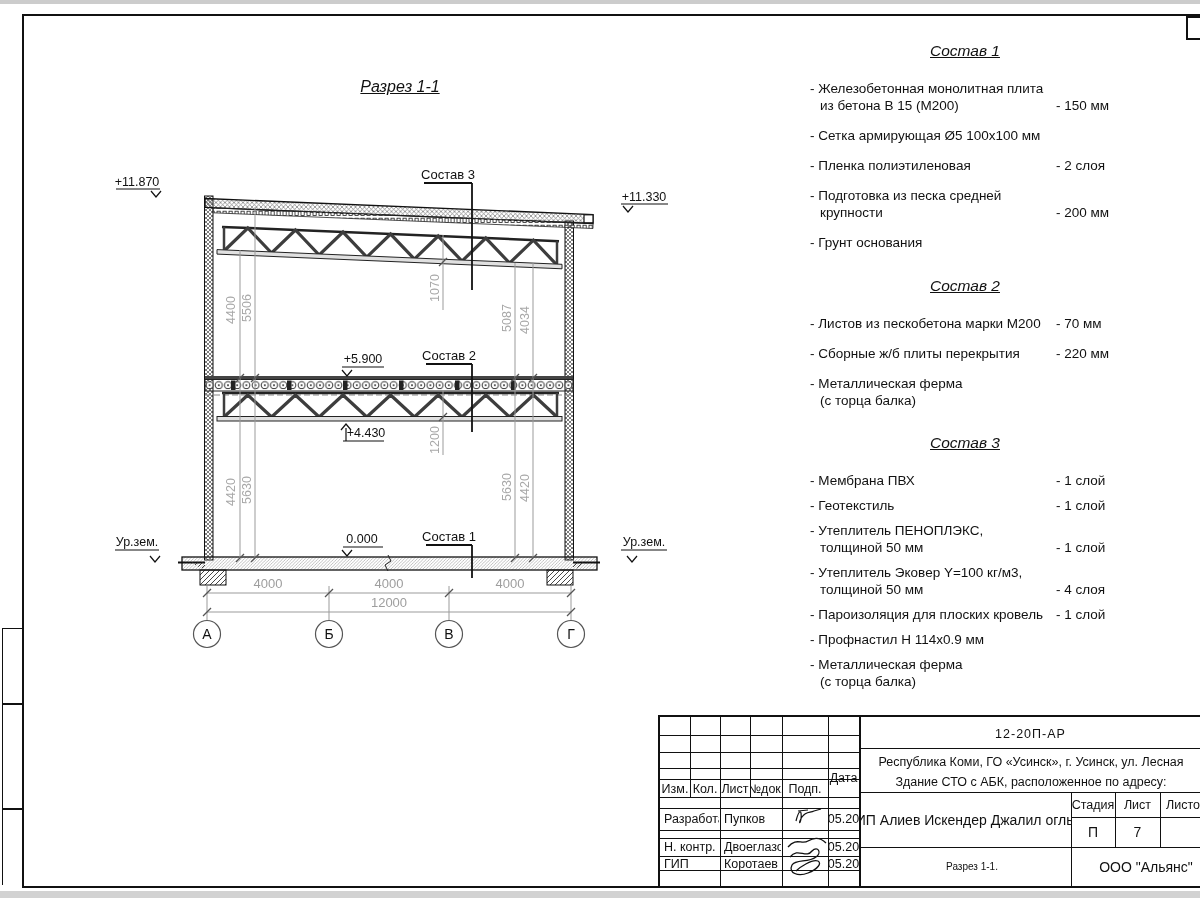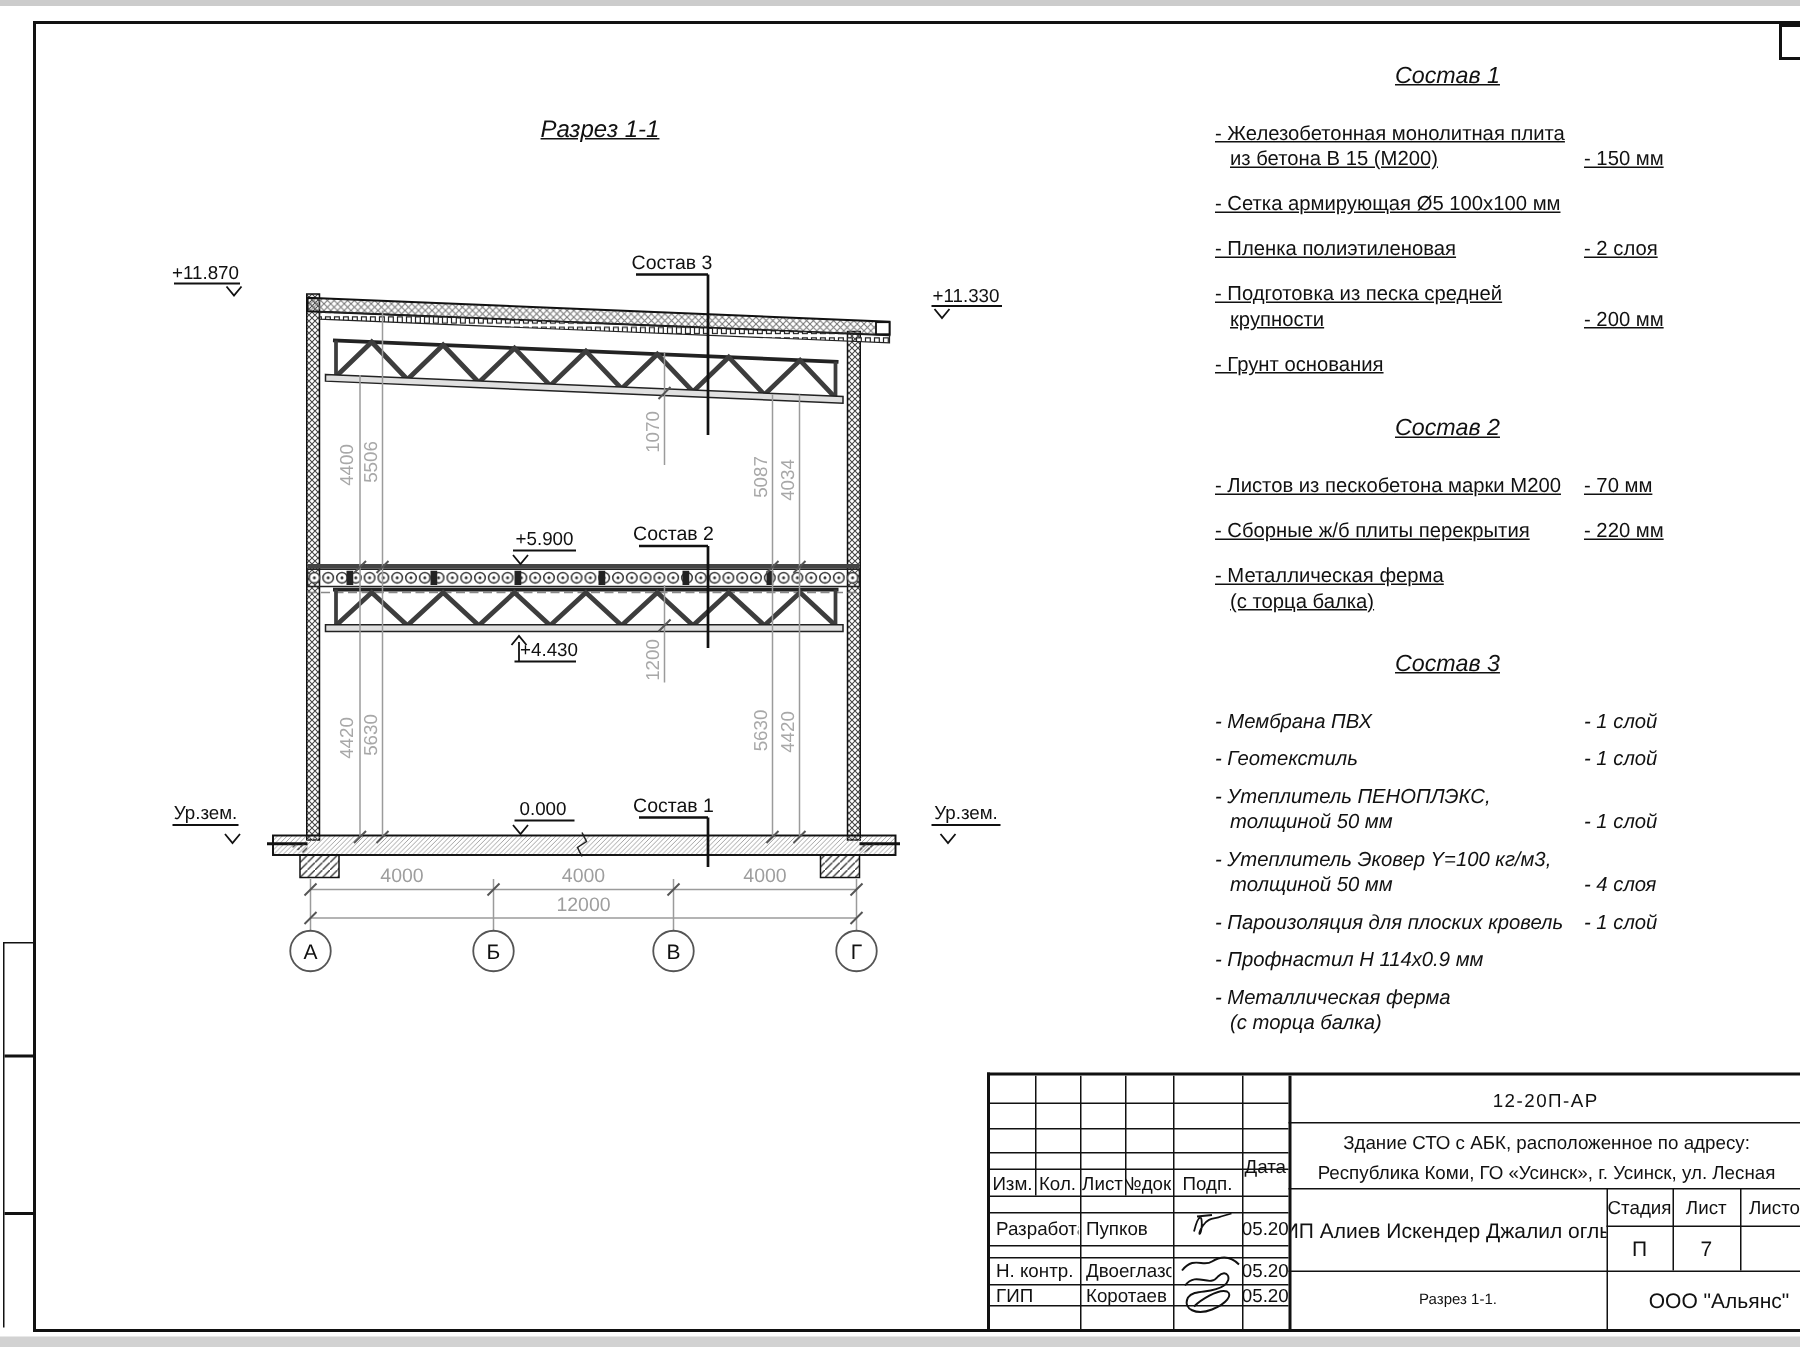--- a/index.html
+++ b/index.html
@@ -13,22 +13,22 @@
   .margin-boxes .hl{position:absolute;left:0;width:21px;height:1.5px;background:#111;}
   svg{position:absolute;left:0;top:0;}
   svg text{font-family:"Liberation Sans",sans-serif;}
   .dwg-title{position:absolute;left:330px;top:78px;width:140px;text-align:center;
              font-size:16px;font-style:italic;text-decoration:underline;}
   
   .comp{position:absolute;left:810px;width:310px;}
   .comp h3{margin:0 0 20px 0;text-align:center;font-size:15.5px;font-style:italic;
            font-weight:normal;text-decoration:underline;}
   .comp .li{display:flex;align-items:flex-end;font-size:13.5px;line-height:17px;}
-  .loose .li{margin-bottom:13px;text-decoration:underline;}
-  .tight .li{margin-bottom:8px;font-style:italic;}
+  .loose .li{margin-bottom:13px;}
+  .tight .li{margin-bottom:8px;}
   .comp .lbl{width:246px;flex:none;}
   .comp .lbl span{display:block;}
   .comp .lbl .l2{padding-left:10px;}
   .comp .val{white-space:nowrap;}
   
   .tblock{position:absolute;left:658px;top:715px;width:542px;height:169px;
           border:2px solid #111;border-right:none;overflow:hidden;}
   .tblock .vl{position:absolute;width:1.4px;background:#111;}
   .tblock .hl{position:absolute;height:1.4px;background:#111;}
   .tblock .cell{position:absolute;display:flex;align-items:center;justify-content:center;
@@ -412,22 +412,22 @@
 
     <svg style="left:126px;top:88px;" width="38" height="22" viewBox="0 0 38 22">
       <path d="M10,16 C13,4 16,4 15,14 C14,20 12,18 16,12 C20,6 24,8 28,6 L35,4 M12,6 L22,5" fill="none" stroke="#111" stroke-width="1.2"></path>
     </svg>
     <svg style="left:122px;top:116px;" width="48" height="48" viewBox="0 0 48 48">
       <path d="M6,14 C14,4 20,12 26,8 C34,3 40,6 44,10 M8,24 C16,14 24,26 30,18 C36,12 40,20 34,24 C26,30 14,26 10,32 C6,40 16,44 26,40 C36,36 40,30 36,28 C30,26 18,34 14,38" fill="none" stroke="#111" stroke-width="1.3"></path>
     </svg>
 
     <div class="cell docnum" style="left:199px;top:2px;width:343px;height:29px;">12-20П-АР</div>
     <div class="cell addr" style="left:204px;top:33px;width:334px;height:42px;display:block;padding-top:2px;">
+      <div>Республика Коми, ГО «Усинск», г. Усинск, ул. Лесная</div>
       <div>Здание СТО с АБК, расположенное по адресу:</div>
-      <div>Республика Коми, ГО «Усинск», г. Усинск, ул. Лесная</div>
     </div>
     <div class="cell" style="left:201px;top:75px;width:210px;height:55px;font-size:14px;">ИП Алиев Искендер Джалил оглы</div>
 
     <div class="cell" style="left:411px;top:77px;width:44px;height:21px;">Стадия</div>
     <div class="cell" style="left:455px;top:77px;width:45px;height:21px;">Лист</div>
     <div class="cell" style="left:500px;top:77px;width:50px;height:21px;justify-content:flex-start;padding-left:6px;">Листов</div>
     <div class="cell" style="left:411px;top:100px;width:44px;height:30px;font-size:14px;">П</div>
     <div class="cell" style="left:455px;top:100px;width:45px;height:30px;font-size:14px;">7</div>
 
     <div class="cell" style="left:207px;top:130px;width:210px;height:39px;font-size:10px;">Разрез 1-1.</div>

